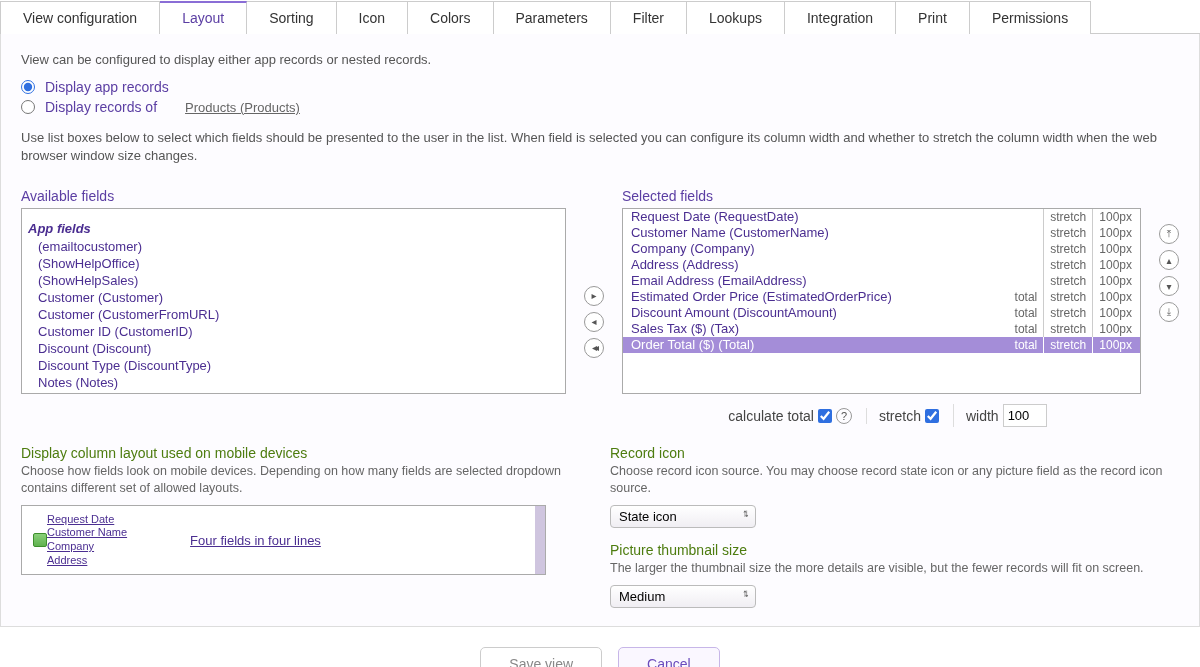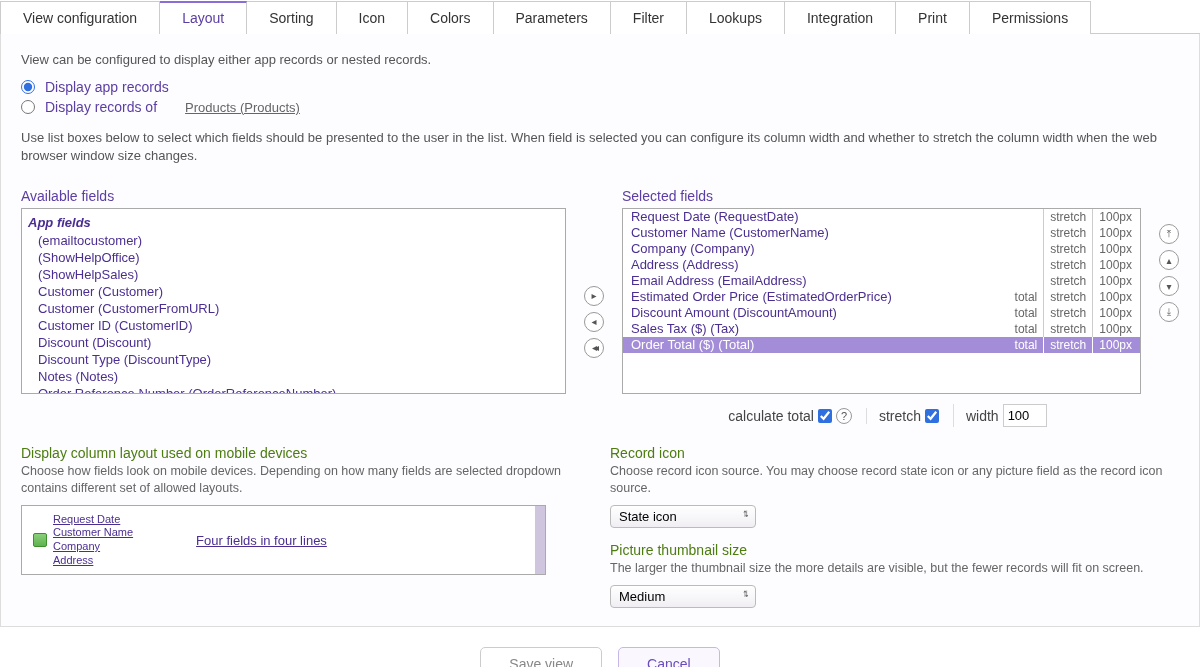--- a/index.html
+++ b/index.html
@@ -13,21 +13,21 @@
   .intro { color: #555; margin-bottom: 12px; }
   .radios { margin-bottom: 14px; }
   .radio-row { display: flex; align-items: center; gap: 10px; margin: 4px 0; }
   .radio-row input[type=radio] { accent-color: #2f6fe0; width: 14px; height: 14px; }
   .radio-row label { color: #5b3ea3; font-size: 14px; }
   .nested-link { color: #666; text-decoration: underline; margin-left: 18px; font-size: 13px; cursor: pointer; }
   .hint { color: #555; margin: 8px 0 23px 0; line-height: 1.4; }
   .cols { display: flex; gap: 18px; }
   .col { flex: 1; }
   .section-title { color: #5b3ea3; font-size: 14px; margin-bottom: 4px; }
-  .listbox { border: 1px solid #aaa; height: 186px; overflow-y: scroll; background: #fff; padding: 4px 4px; font-size: 13px; }
+  .listbox { border: 1px solid #aaa; height: 186px; overflow-y: scroll; background: #fff; padding: 10px 4px; font-size: 13px; }
   .listbox::-webkit-scrollbar { width: 14px; }
   .listbox::-webkit-scrollbar-thumb { background: #bdb9c2; border-radius: 7px; border: 3px solid #fff; }
   .group-head { color: #4b2e91; font-weight: bold; font-style: italic; padding: 2px 2px; }
   .field-item { color: #4b2e91; padding: 1px 12px; cursor: pointer; }
   .mid-controls { display: flex; flex-direction: column; justify-content: center; gap: 6px; align-items: center; padding-top: 28px; }
   .round-btn { width: 20px; height: 20px; border: 1px solid #999; border-radius: 50%; background: #fff; display: flex; align-items: center; justify-content: center; font-size: 10px; color: #555; cursor: pointer; }
   .sel-list { border: 1px solid #aaa; height: 186px; background: #fff; overflow: hidden; font-size: 13px; position: relative; }
   .sel-row { display: flex; align-items: center; padding: 0 8px; color: #4b2e91; cursor: pointer; line-height: 16px; }
   .sel-row.selected { background: #a48dd8; color: #fff; }
   .sel-row.selected .tag, .sel-row.selected .wtag { background: transparent; color: #fff; border-color: #fff; }
@@ -41,21 +41,21 @@
   .opts-row input[type=checkbox] { accent-color: #2f6fe0; width: 14px; height: 14px; }
   .help-icon { width: 16px; height: 16px; border: 1px solid #999; border-radius: 50%; display: inline-flex; align-items: center; justify-content: center; font-size: 11px; color: #555; cursor: pointer; }
   .width-input { width: 44px; border: 1px solid #ccc; padding: 3px 4px; font-size: 13px; }
   .lower { display: flex; gap: 20px; margin-top: 18px; }
   .lower .col { flex: 1; }
   .subhead { color: #4d7c0f; font-size: 14px; margin-bottom: 2px; }
   .subdesc { color: #666; font-size: 12.5px; margin-bottom: 8px; line-height: 1.35; }
   .mobile-preview { border: 1px solid #aaa; height: 70px; background: #fff; display: flex; align-items: center; padding: 4px; gap: 16px; position: relative; width: 525px; }
   .mobile-preview::-webkit-scrollbar { width: 14px; }
   .mobile-scroll-fake { position: absolute; right: 0; top: 0; bottom: 0; width: 10px; background: #cfc5df; }
-  .mp-card { border: 1px solid #fff; padding: 2px 6px; display: flex; align-items: center; gap: 6px; }
+  .mp-card { border: 1px solid #fff; padding: 2px 6px; display: flex; align-items: center; }
   .mp-icon { width: 14px; height: 14px; background: linear-gradient(#8ad07a,#5fb24e); border: 1px solid #3d8f2c; border-radius: 2px; }
   .mp-lines { display: flex; flex-direction: column; font-size: 11px; color: #4b2e91; text-decoration: underline; line-height: 1.25; }
   .mp-link { color: #4b2e91; text-decoration: underline; font-size: 13px; margin-left: 40px; cursor: pointer; }
   .native-select { border: 1px solid #bbb; border-radius: 4px; padding: 3px 22px 3px 8px; font-size: 13px; background: linear-gradient(#fff,#f0eef3); appearance: none; position: relative; width: 146px; }
   .select-wrap { position: relative; display: inline-block; }
   .select-wrap::after { content: "⇅"; font-size: 9px; position: absolute; right: 6px; top: 4px; color: #555; pointer-events: none; transform: scaleX(0.7); }
   .footer-btns { display: flex; justify-content: center; gap: 16px; margin-top: 20px; padding-bottom: 10px; }
   .btn { padding: 8px 28px; border: 1px solid #ccc; border-radius: 5px; background: #fff; font-size: 14px; cursor: pointer; }
   .btn.save { color: #888; }
   .btn.cancel { color: #6a4bbd; border-color: #c7b6e8; background: #faf7ff; }

